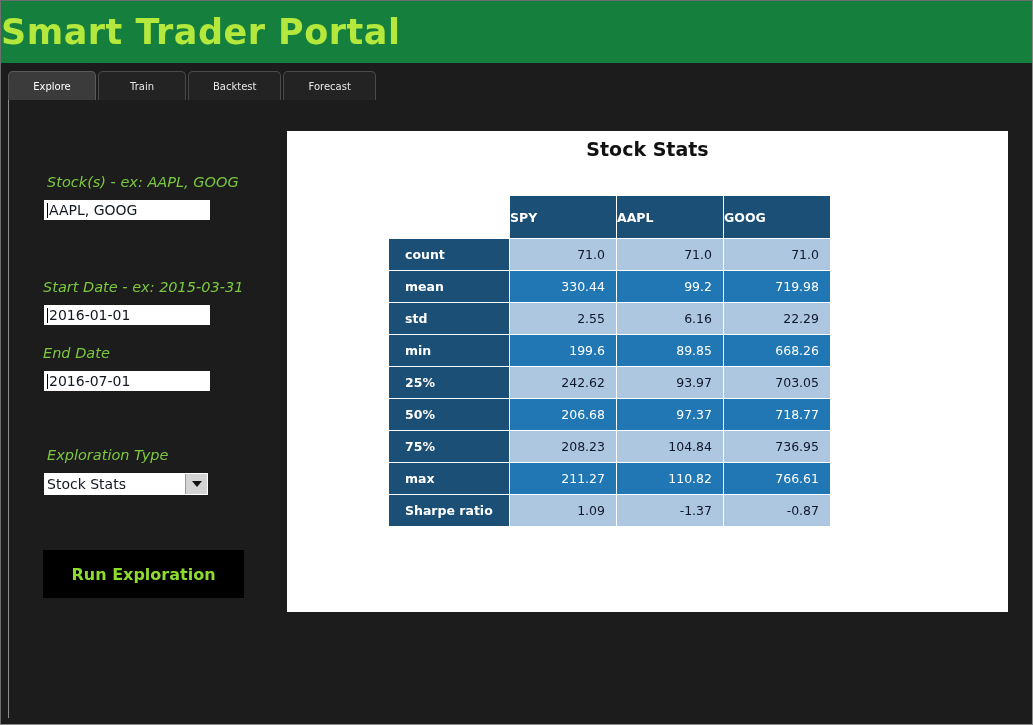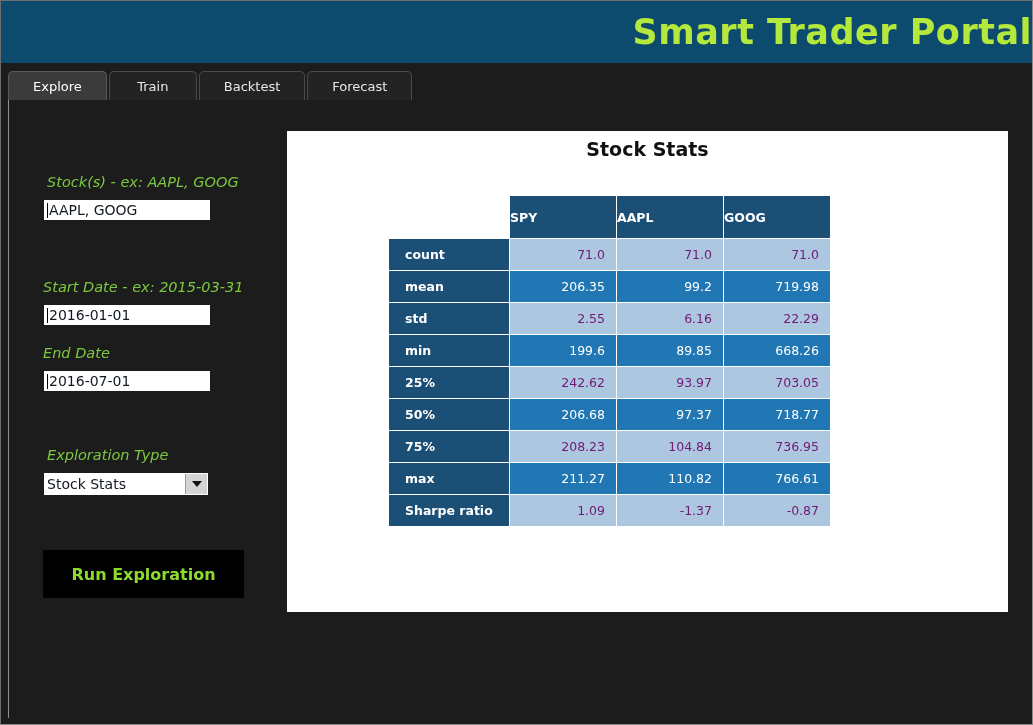--- a/index.html
+++ b/index.html
@@ -24,22 +24,22 @@
     border: 1px solid #6e6e6e;
     border-right-color: #8a8a8a;
     border-bottom-color: #8a8a8a;
   }
 
   
   #title-bar {
     height: 62px;
     display: flex;
     align-items: center;
-    justify-content: flex-end;
-    background: #0c4a6e;
+    justify-content: flex-start;
+    background: #15803d;
   }
   #page-title {
     color: #b5e83c;
     font-size: 35px;
     font-weight: bold;
     letter-spacing: 0.5px;
     font-family: "DejaVu Sans", sans-serif;
   }
 
   
@@ -53,21 +53,21 @@
   }
   .tab {
     height: 30px;
     min-width: 88px;
     padding: 0 24px;
     box-sizing: border-box;
     display: flex;
     align-items: center;
     justify-content: center;
     color: #e8e8e8;
-    font-size: 13px;
+    font-size: 10px;
     background: #232323;
     border: 1px solid #4a4a4a;
     border-bottom: none;
     border-radius: 5px 5px 0 0;
     margin-right: 2px;
     font-family: "DejaVu Sans", sans-serif;
   }
   .tab.active {
     background: #3b3b3b;
     border-color: #5a5a5a;
@@ -242,21 +242,21 @@
     height: 31px;
   }
   #stats-table tbody td.cell {
     font-size: 12.5px;
     text-align: right;
     padding-right: 11px;
     height: 31px;
   }
   #stats-table tbody tr.light td.cell {
     background: #aec7e1;
-    color: #701a75;
+    color: #0f172a;
     margin-top: 28px;
   }
   #stats-table tbody tr.dark td.cell {
     background: #2077b4;
     color: #ffffff;
   }
 </style>
 </head>
 <body>
 
@@ -340,21 +340,21 @@
         </thead>
         <tbody>
           <tr class="light">
             <th class="rowhead">count</th>
             <td class="cell">71.0</td>
             <td class="cell">71.0</td>
             <td class="cell">71.0</td>
           </tr>
           <tr class="dark">
             <th class="rowhead">mean</th>
-            <td class="cell">206.35</td>
+            <td class="cell">330.44</td>
             <td class="cell">99.2</td>
             <td class="cell">719.98</td>
           </tr>
           <tr class="light">
             <th class="rowhead">std</th>
             <td class="cell">2.55</td>
             <td class="cell">6.16</td>
             <td class="cell">22.29</td>
           </tr>
           <tr class="dark">

